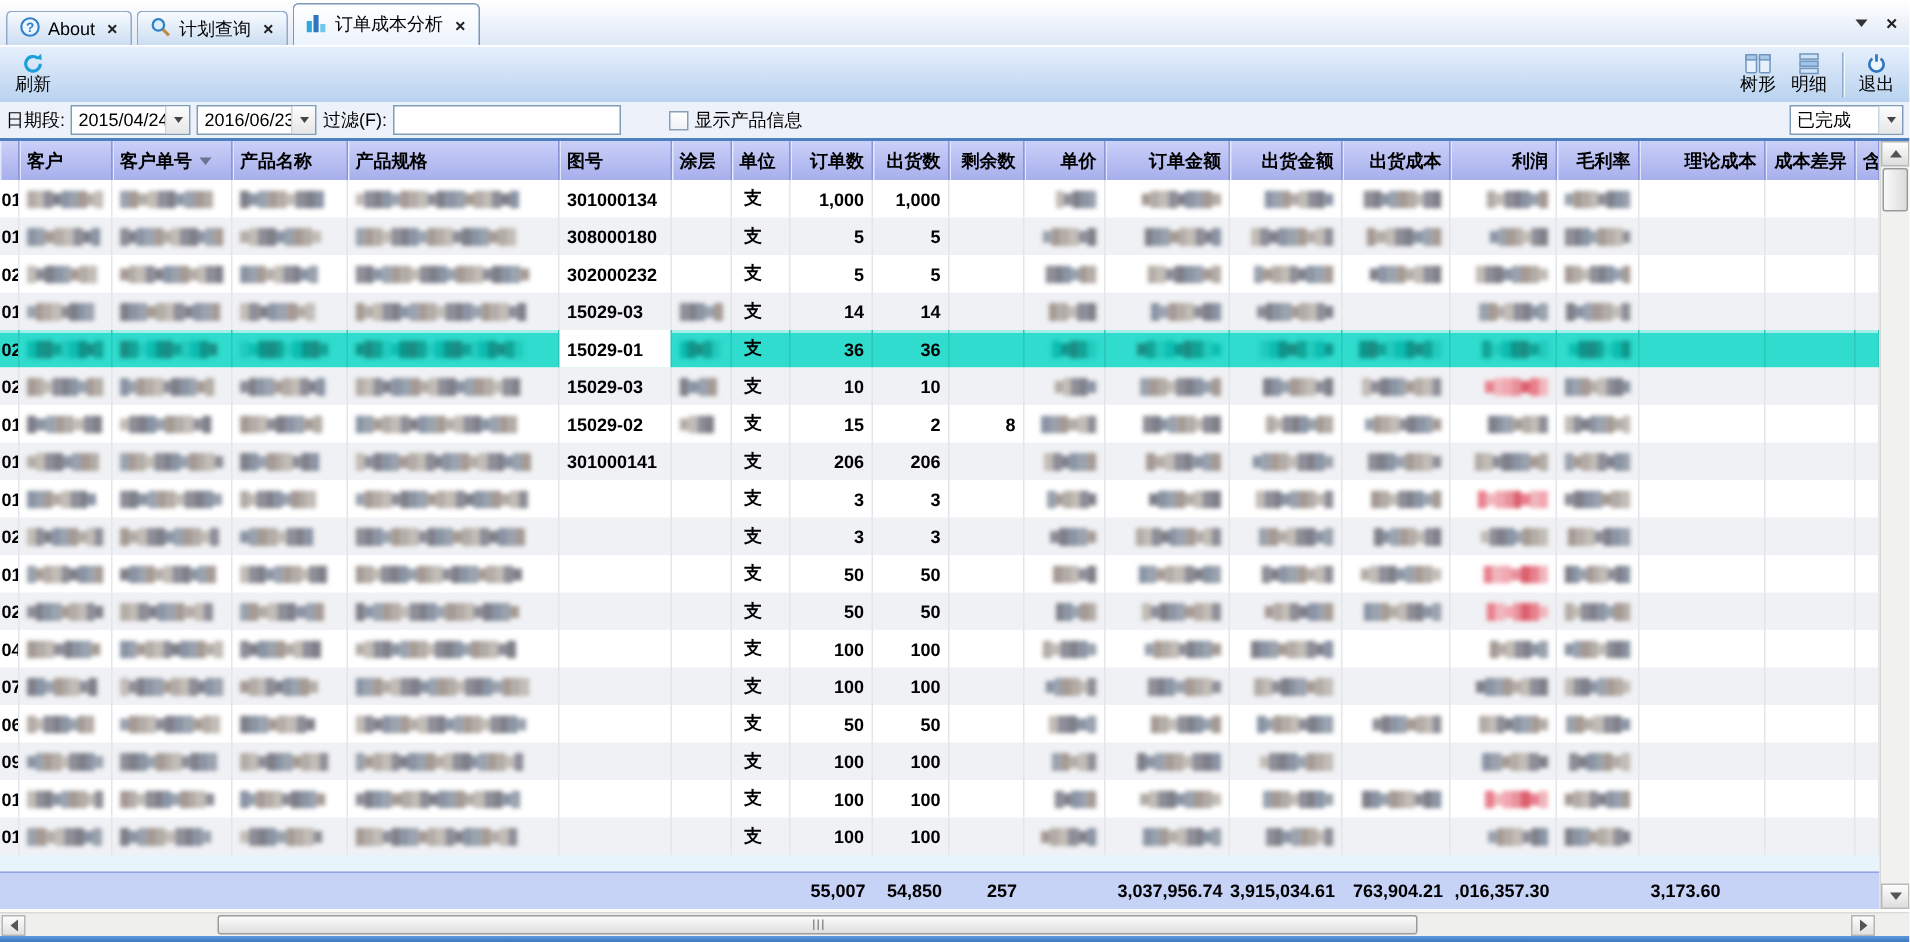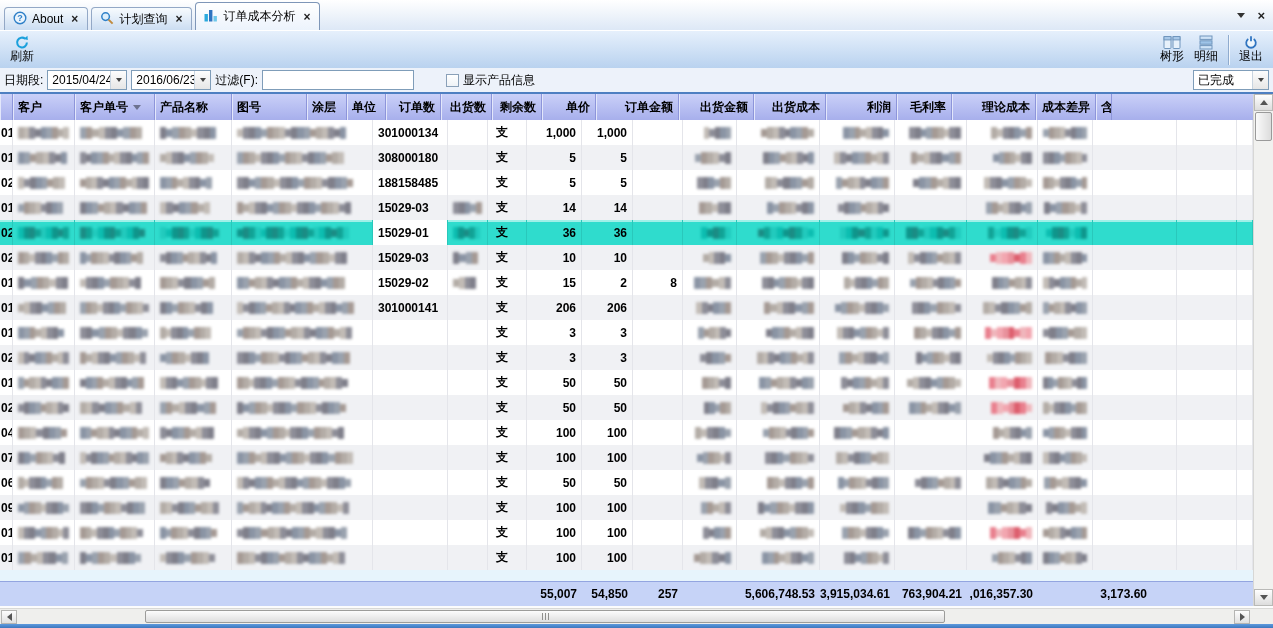--- a/index.html
+++ b/index.html
@@ -212,20 +212,23 @@
           <div class="hcell" style="width: 62px;">
             <span>客户</span>
           </div>
           <div class="hcell" style="width: 80px;">
             <span>客户单号</span>
             <span class="sortarr"></span>
           </div>
           <div class="hcell" style="width: 77px;">
             <span>产品名称</span>
           </div>
+          <div class="hcell" style="width: 141px;">
+            <span>产品规格</span>
+          </div>
           <div class="hcell" style="width: 75px;">
             <span>图号</span>
           </div>
           <div class="hcell" style="width: 40px;">
             <span>涂层</span>
           </div>
           <div class="hcell" style="width: 39px;">
             <span>单位</span>
           </div>
           <div class="hcell num" style="width: 55px;">
@@ -615,21 +618,21 @@
                 <i style="width: 5.26316%; background: rgb(165, 154, 148);"></i>
                 <i style="width: 5.26316%; background: rgb(179, 172, 166);"></i>
                 <i style="width: 5.26316%; background: rgb(194, 188, 182);"></i>
                 <i style="width: 5.26316%; background: rgb(142, 142, 152); height: 8px; align-self: center;"></i>
                 <i style="width: 5.26316%; background: rgb(127, 127, 138);"></i>
                 <i style="width: 5.26316%; background: rgb(138, 148, 164);"></i>
                 <i style="width: 5.26316%; background: rgb(154, 162, 174);"></i>
                 <i style="width: 5.26316%; background: rgb(165, 154, 148); height: 8px; align-self: center;"></i>
               </span>
             </div>
-            <div class="gcell" style="width: 75px;">188158485</div>
+            <div class="gcell" style="width: 75px;">302000232</div>
             <div class="gcell" style="width: 40px;"></div>
             <div class="gcell unit" style="width: 39px;">支</div>
             <div class="gcell num" style="width: 55px;">5</div>
             <div class="gcell num" style="width: 51px;">5</div>
             <div class="gcell num" style="width: 50px;"></div>
             <div class="gcell num" style="width: 54px;">
               <span class="blob" style="width: 34px;">
                 <i style="width: 16.6667%; background: rgb(142, 142, 152);"></i>
                 <i style="width: 16.6667%; background: rgb(127, 127, 138);"></i>
                 <i style="width: 16.6667%; background: rgb(138, 148, 164);"></i>
@@ -2872,21 +2875,21 @@
             <span>55,007</span>
           </div>
           <div class="scell num" style="width: 51px;">
             <span>54,850</span>
           </div>
           <div class="scell num" style="width: 50px;">
             <span>257</span>
           </div>
           <div class="scell" style="width: 54px;"></div>
           <div class="scell num" style="width: 83px;">
-            <span>5,606,748.53</span>
+            <span>3,037,956.74</span>
           </div>
           <div class="scell num" style="width: 75px;">
             <span>3,915,034.61</span>
           </div>
           <div class="scell num" style="width: 72px;">
             <span>763,904.21</span>
           </div>
           <div class="scell num" style="width: 71px;">
             <span>,016,357.30</span>
           </div>

